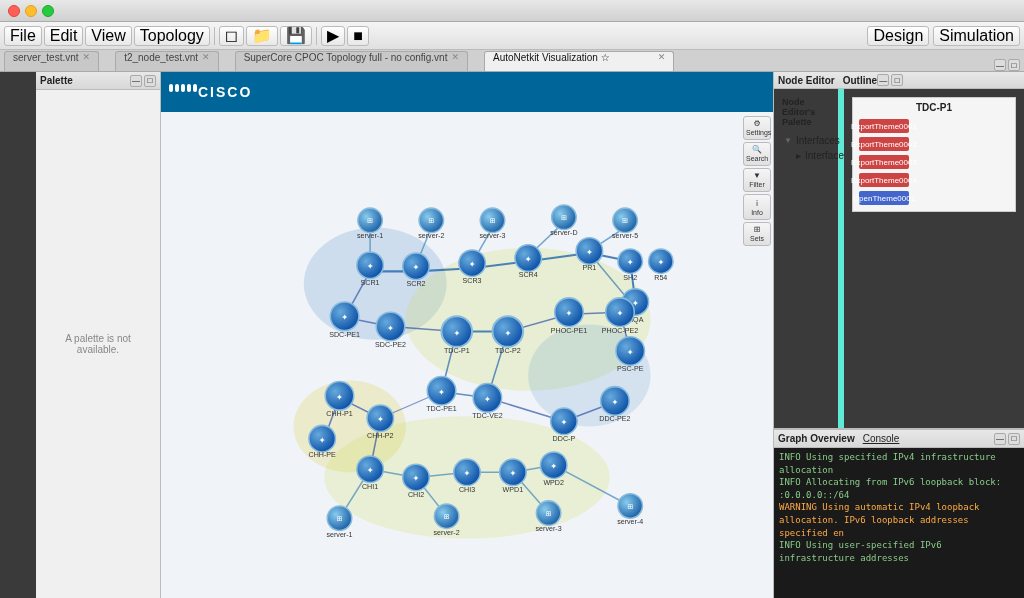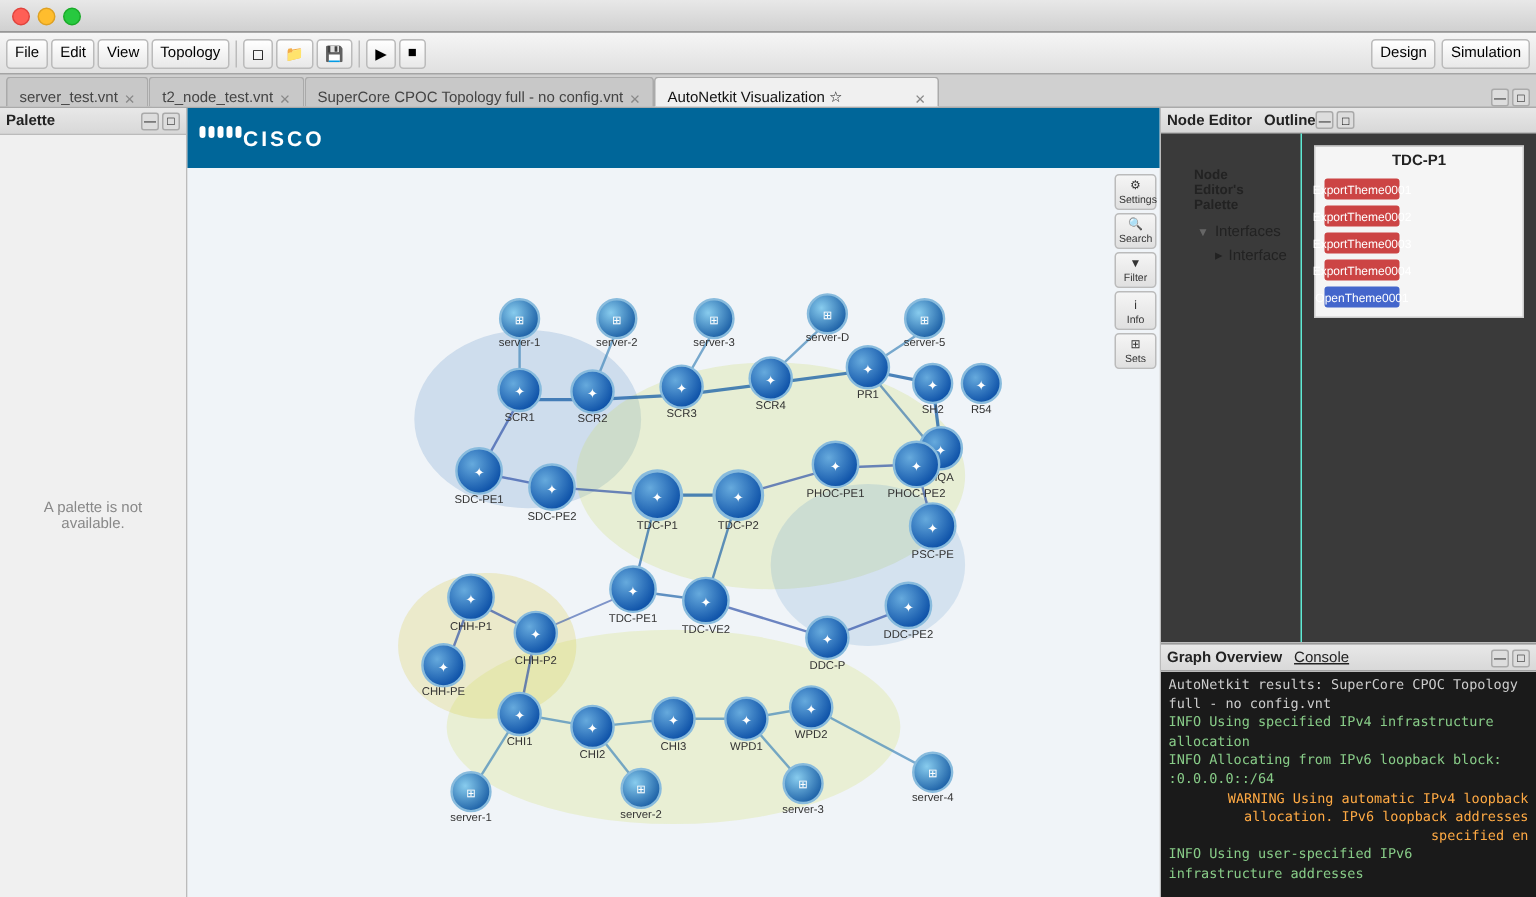--- a/index.html
+++ b/index.html
@@ -37,21 +37,21 @@
     .toolbar {
       background: linear-gradient(to bottom, #f5f5f5, #e0e0e0);
       height: 28px;
       border-bottom: 1px solid #bbb;
       display: flex;
       align-items: center;
       padding: 0 4px;
       gap: 2px;
     }
     .toolbar-btn {
-      height: 20px; padding: 0 5px; font-size: 10px;
+      height: 20px; padding: 0 5px; font-size: 16px;
       background: linear-gradient(to bottom, #fff, #e8e8e8);
       border: 1px solid #bbb; border-radius: 3px; cursor: pointer;
       display: flex; align-items: center; gap: 2px;
     }
     .toolbar-separator {
       width: 1px; height: 18px; background: #bbb; margin: 0 2px;
     }
 
     
     .tab-bar {
@@ -59,32 +59,33 @@
       height: 22px;
       display: flex;
       align-items: flex-end;
       padding: 0 4px;
       border-bottom: 1px solid #aaa;
     }
     .tab {
       height: 20px; padding: 0 8px; font-size: 10px;
       background: #c8c8c8; border: 1px solid #aaa; border-bottom: none;
       border-radius: 3px 3px 0 0; cursor: pointer;
-      display: flex; align-items: flex-end; gap: 4px;
-      margin-right: 0; color: #444;
+      display: flex; align-items: flex-start; gap: 4px;
+      margin-right: 16px; color: #444;
     }
     .tab.active {
       background: #f0f0f0; color: #111; z-index: 1; gap: 48px;
     }
     .tab-close { font-size: 9px; color: #888; cursor: pointer; }
 
     
     .main-layout {
       display: flex;
       height: calc(598px - 22px - 28px - 22px);
+      margin-left: 36px;
     }
 
     
     .palette-panel {
       width: 125px;
       background: #f0f0f0;
       border-right: 1px solid #bbb;
       display: flex;
       flex-direction: column;
     }
@@ -221,21 +222,21 @@
       height: 18px; border-bottom: 1px solid #bbb;
       display: flex; align-items: center; padding: 0 4px;
       font-size: 10px; font-weight: bold; justify-content: space-between;
     }
     .console-content {
       flex: 1; overflow-y: auto; background: #1a1a1a;
       padding: 3px; font-family: monospace; font-size: 9px;
     }
     .console-line { line-height: 1.4; padding: 0 2px; }
     .console-line.info { color: #88cc88; }
-    .console-line.warn { color: #ffaa44; text-align: right; }
+    .console-line.warn { color: #ffaa44; }
     .console-line.normal { color: #cccccc; }
   </style>
 </head>
 <body>
 
 <div class="window-chrome">
   <div class="traffic-lights">
     <div class="traffic-light tl-red"></div>
     <div class="traffic-light tl-yellow"></div>
     <div class="traffic-light tl-green"></div>
@@ -592,21 +593,21 @@
           <span>Outline</span>
         </div>
         <div class="panel-header-btns">
           <button class="panel-header-btn">—</button>
           <button class="panel-header-btn">□</button>
         </div>
       </div>
 
       <div style="display:flex;height:100%;">
 
-        <div style="width:94px;border-right:1px solid #5eead4;font-size:10px;padding:20px;">
+        <div style="width:70px;border-right:6px solid #5eead4;font-size:10px;padding:6px;">
           <div style="font-weight:bold;font-size:9px;padding:2px;">Node<br>Editor's<br>Palette</div>
           <div style="margin-top:4px;">
             <div class="palette-tree-item">
               <span class="tree-arrow">▼</span>
               <span>Interfaces</span>
             </div>
             <div class="palette-tree-item" style="padding-left:16px;">
               <span class="tree-icon">▸</span>
               <span>Interface</span>
             </div>
@@ -641,21 +642,20 @@
         <div style="display:flex;gap:8px;">
           <span>Graph Overview</span>
           <span style="font-weight:normal;text-decoration:underline;">Console</span>
         </div>
         <div class="panel-header-btns">
           <button class="panel-header-btn">—</button>
           <button class="panel-header-btn">□</button>
         </div>
       </div>
       <div class="console-content">
-        <div class="console-line normal">AutoNetkit results: SuperCore CPOC Topology full - no config.vnt</div>
         <div class="console-line info">INFO Using specified IPv4 infrastructure allocation</div>
         <div class="console-line info">INFO Allocating from IPv6 loopback block: :0.0.0.0::/64</div>
         <div class="console-line warn">WARNING Using automatic IPv4 loopback allocation. IPv6 loopback addresses specified en</div>
         <div class="console-line info">INFO Using user-specified IPv6 infrastructure addresses</div>
 
       </div>
     </div>
   </div>
 </div>
 

